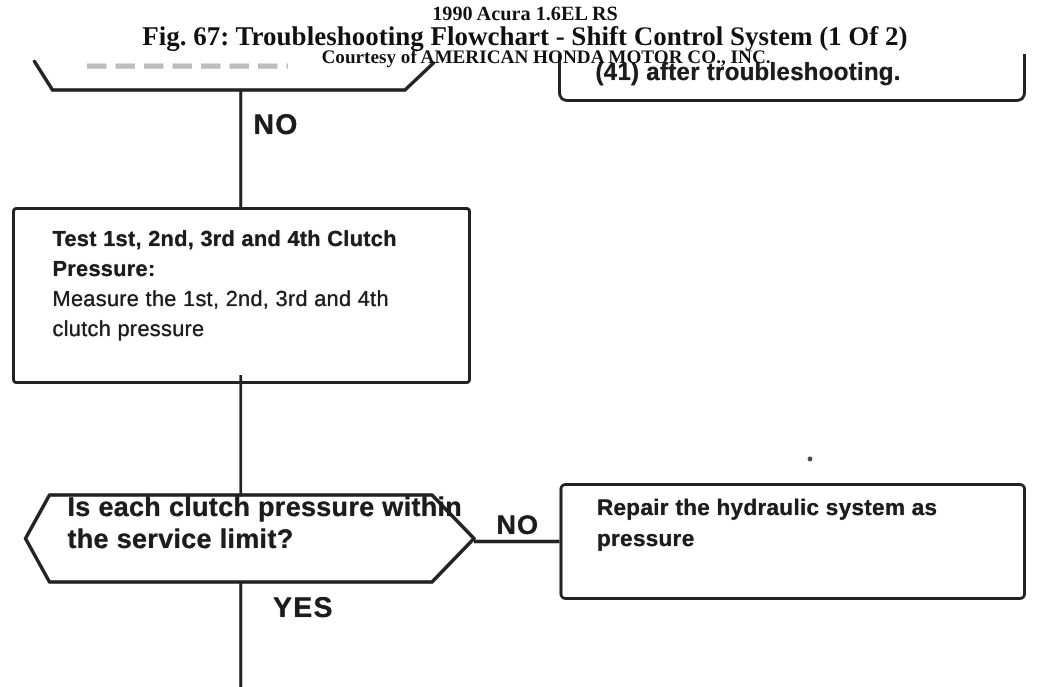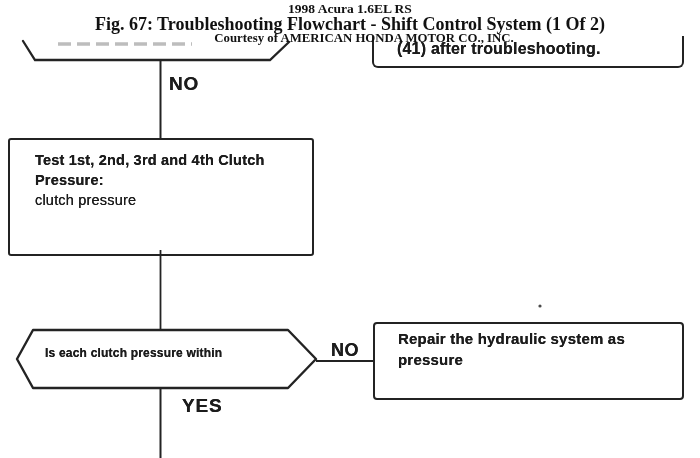--- a/index.html
+++ b/index.html
@@ -72,22 +72,22 @@
     font-size: 16.5px;
     line-height: 18px;
   }
   #topright-box .inner { transform: scaleX(0.97); transform-origin: left; }
 
   #label-no-top  { left: 169px; top: 73px;  font-size: 19px; letter-spacing: 0.8px; }
   #label-no-dec  { left: 331px; top: 340px; font-size: 18px; letter-spacing: 0.6px; }
   #label-yes     { left: 182px; top: 395px; font-size: 19px; letter-spacing: 0.8px; }
 
   #hex-text {
-    left: 45px; top: 343px;
-    font-size: 12px;
+    left: 45px; top: 328px;
+    font-size: 18px;
     line-height: 21px;
   }
 
   svg.lines { position: absolute; left: 0; top: 0; }
 </style>
 </head>
 <body>
 
 <div class="page">
 
@@ -112,35 +112,37 @@
 
   <div id="topright-box" class="flow-text bold">
     <div class="inner">(41) after troubleshooting.</div>
   </div>
 
   <div id="label-no-top" class="flow-text bold">NO</div>
 
   <div id="test-box" class="box">
     <div class="flow-text bold" style="position:static">Test 1st, 2nd, 3rd and 4th Clutch</div>
     <div class="flow-text bold" style="position:static">Pressure:</div>
+    <div class="flow-text" style="position:static">Measure the 1st, 2nd, 3rd and 4th</div>
     <div class="flow-text" style="position:static">clutch pressure</div>
   </div>
 
   <div id="hex-text" class="flow-text bold">
     <div>Is each clutch pressure within</div>
+    <div>the service limit?</div>
   </div>
 
   <div id="label-no-dec" class="flow-text bold">NO</div>
 
   <div id="repair-box" class="box flow-text bold" style="position:absolute">
     <div>Repair the hydraulic system as</div>
     <div>pressure</div>
   </div>
 
   <div id="label-yes" class="flow-text bold">YES</div>
 
   <div class="hdr">
-    <div class="hdr-l1">1998 Acura 1.6EL RS</div>
+    <div class="hdr-l1">1990 Acura 1.6EL RS</div>
     <div class="hdr-l2">Fig. 67: Troubleshooting Flowchart - Shift Control System (1 Of 2)</div>
     <div class="hdr-l3">Courtesy of AMERICAN HONDA MOTOR CO., INC.</div>
   </div>
 
 </div>
 
 </body></html>

